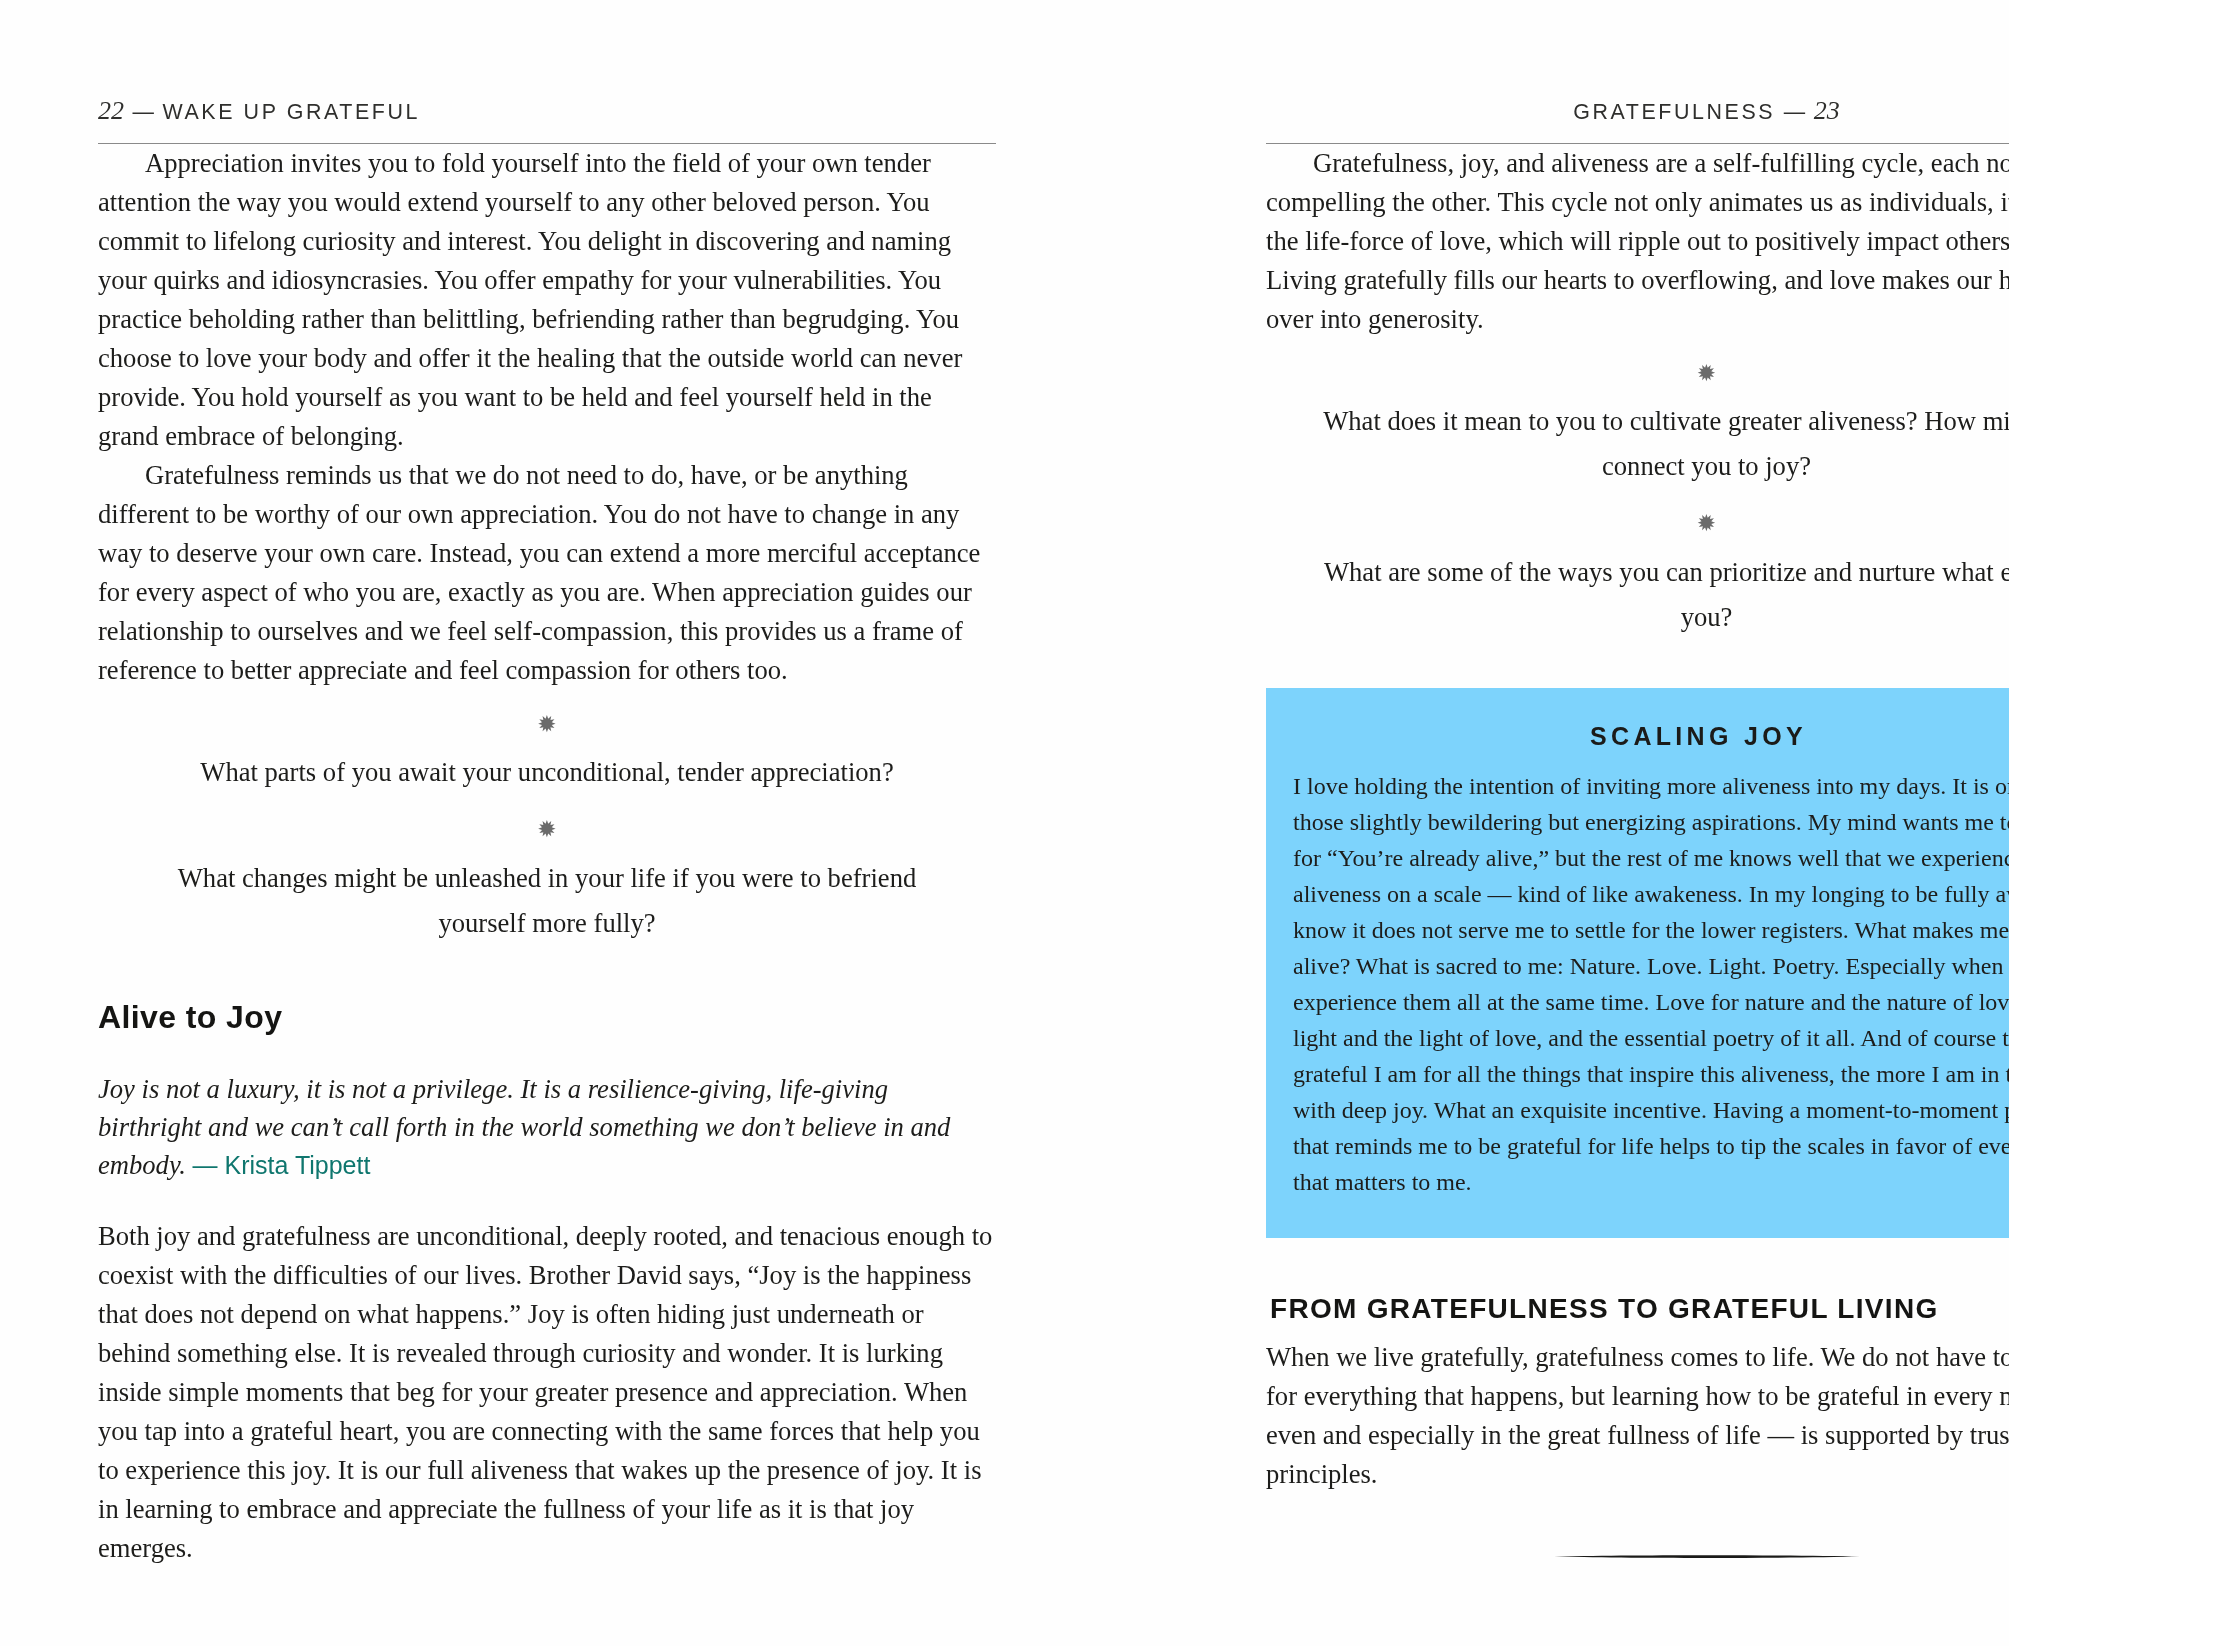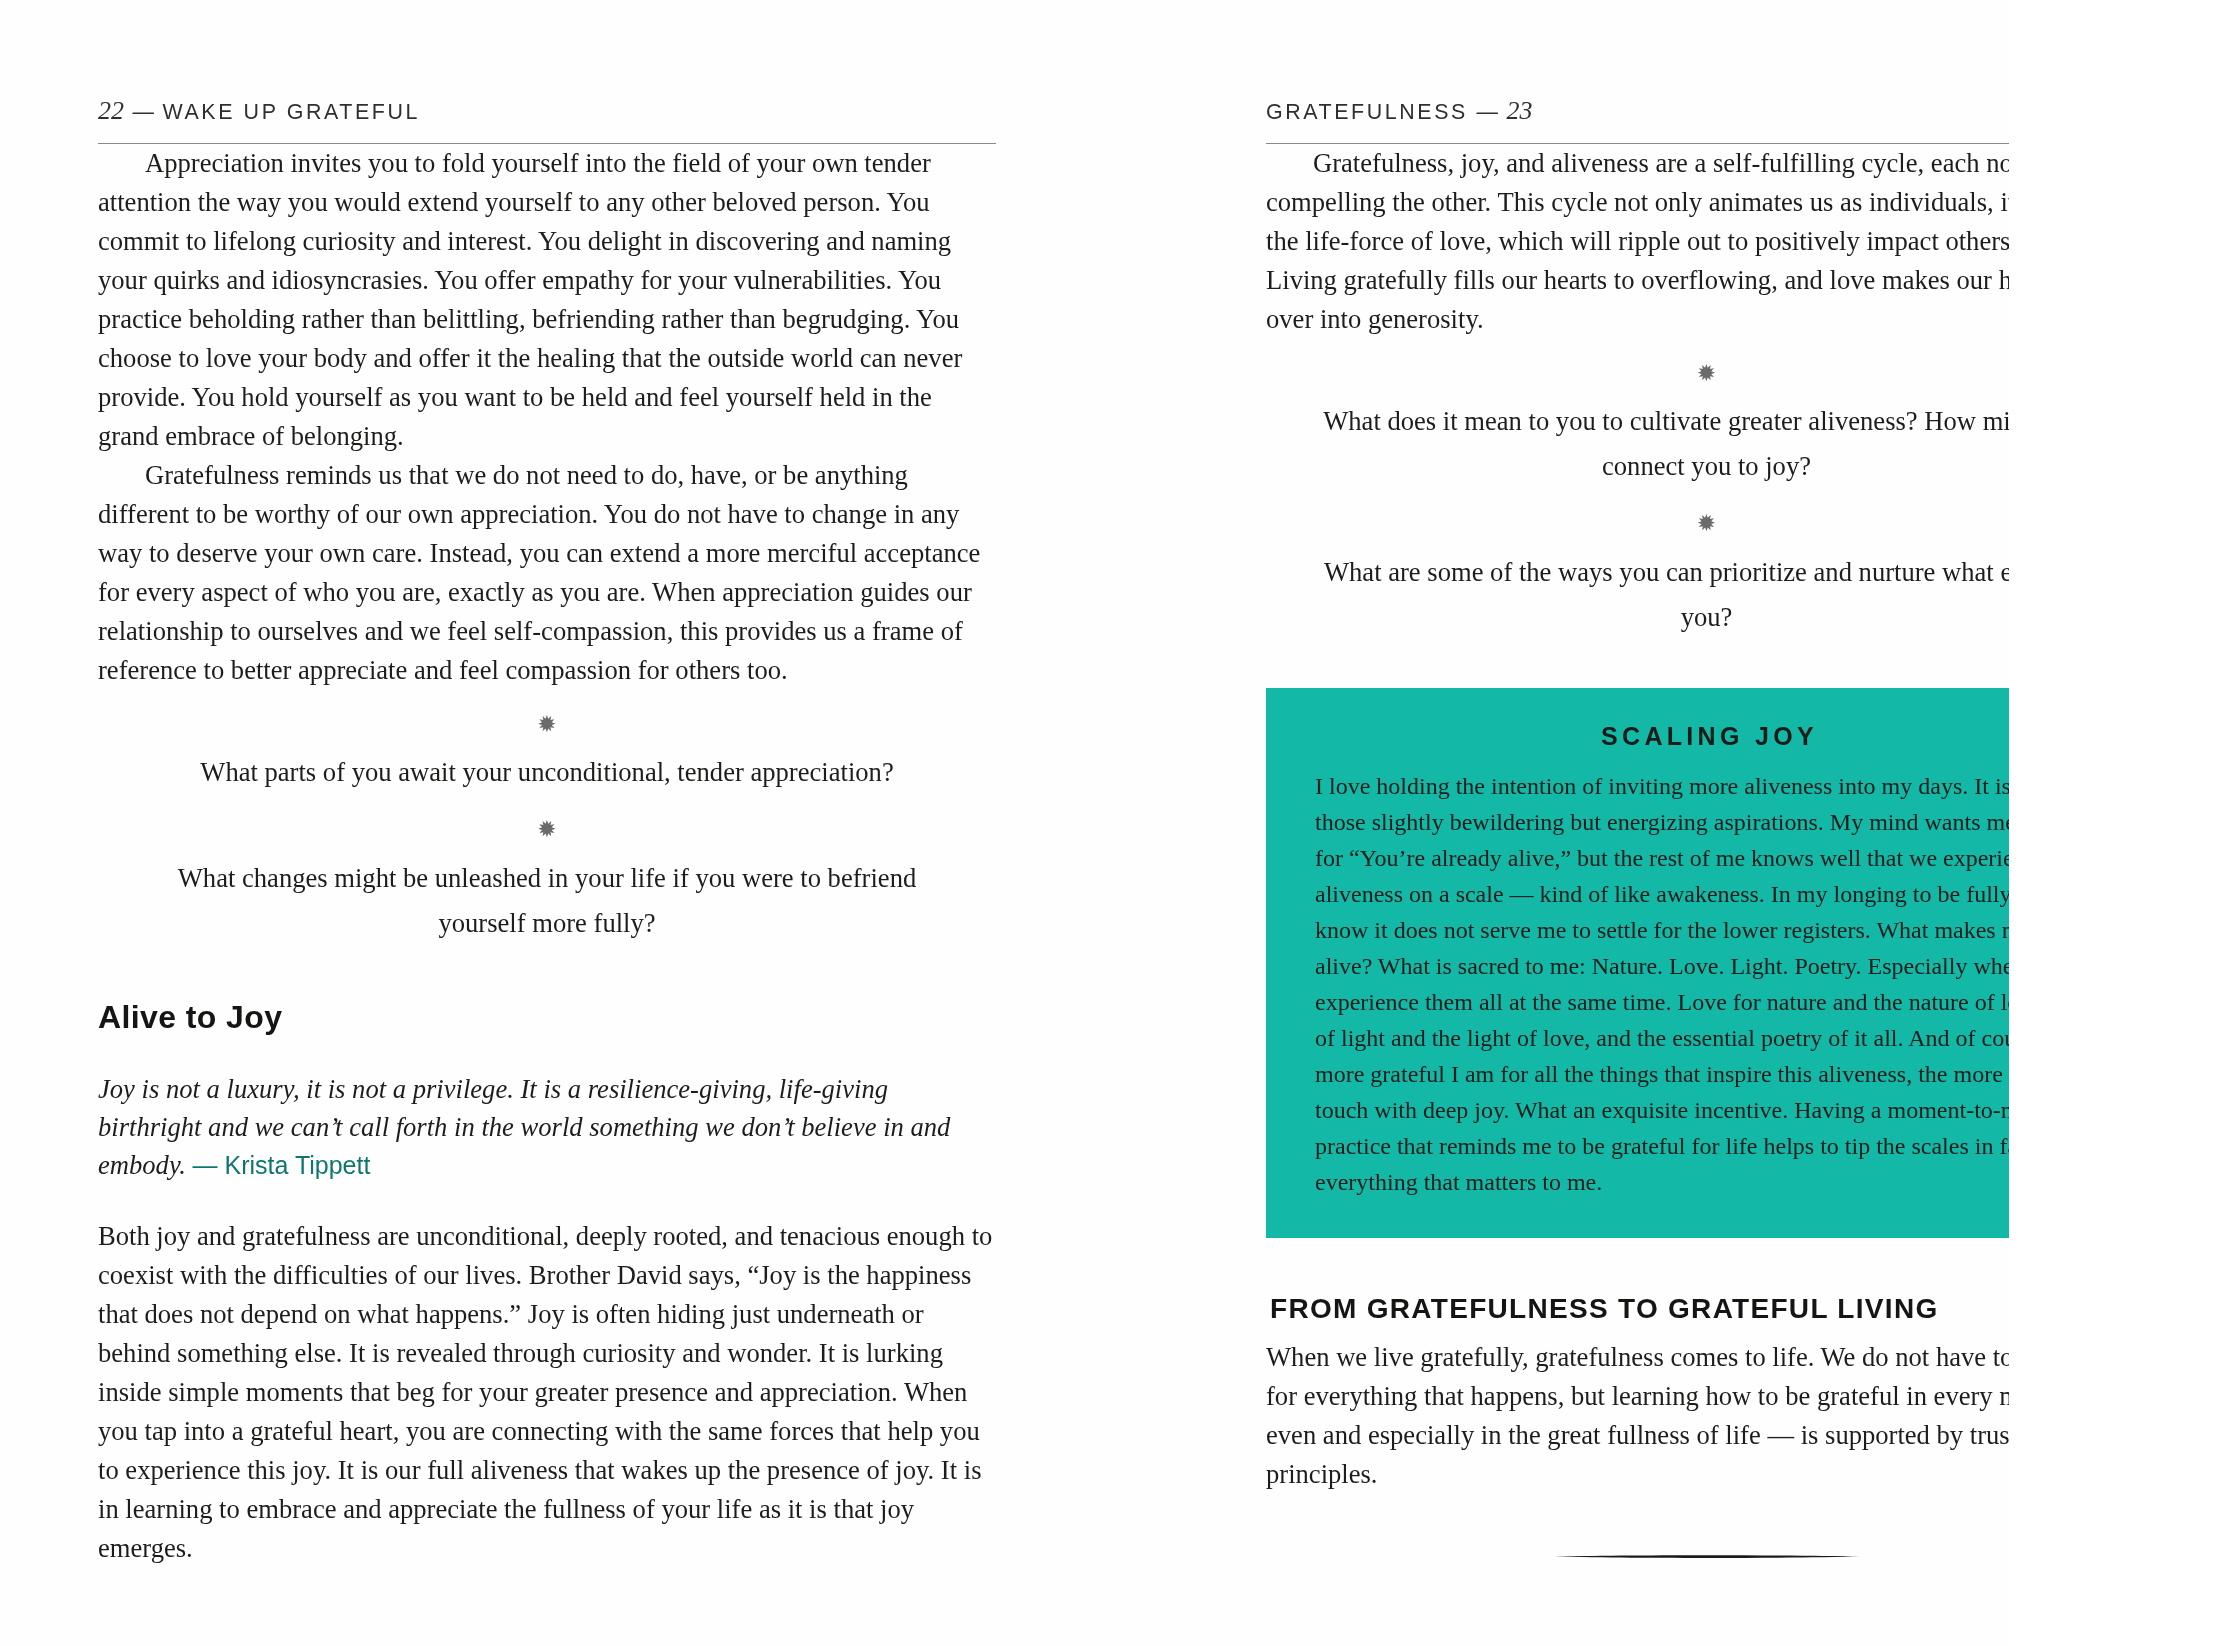--- a/index.html
+++ b/index.html
@@ -19,21 +19,21 @@
 
   
   .running-head {
     margin-top: 96px;
     font-family: "Liberation Sans", "DejaVu Sans", sans-serif;
     font-size: 21.4px;
     letter-spacing: 2.6px;
     color: #2f2f2d;
     white-space: nowrap;
   }
-  .running-head.right { text-align: left; }
+  .running-head.right { text-align: center; }
   .folio {
     font-family: "Liberation Serif", "DejaVu Serif", serif;
     font-style: italic;
     font-size: 26px;
     letter-spacing: 0;
   }
   .head-dash { letter-spacing: 0; }
   .head-rule {
     margin-top: 17px;
     border: 0;
@@ -97,23 +97,23 @@
   .quote-attrib {
     font-family: "Liberation Sans", "DejaVu Sans", sans-serif;
     font-style: normal;
     font-size: 25px;
     color: #0f766e;
   }
   .after-quote { margin-top: 33px; }
 
   
   .callout {
-    background: #14b8a6;
+    background: #7dd3fc;
     margin-top: 48px;
-    padding: 34px 43px 38px 49px;
+    padding: 34px 43px 38px 27px;
     box-sizing: border-box;
   }
   .callout-title {
     font-family: "Liberation Sans", "DejaVu Sans", sans-serif;
     font-weight: 700;
     font-size: 25px;
     letter-spacing: 4.3px;
     text-align: center;
     color: #1b1b19;
     margin: 0 0 17px 0;

